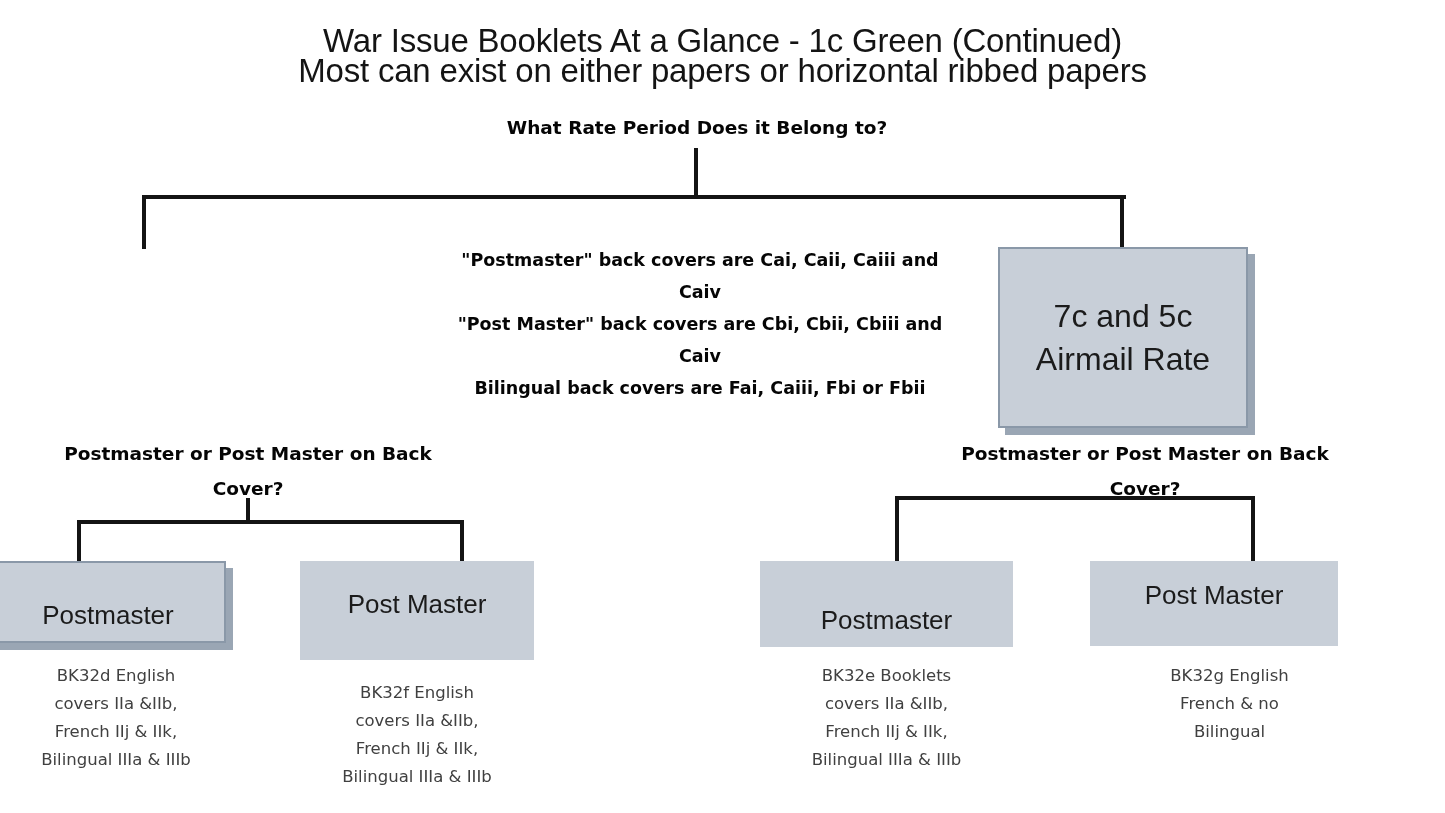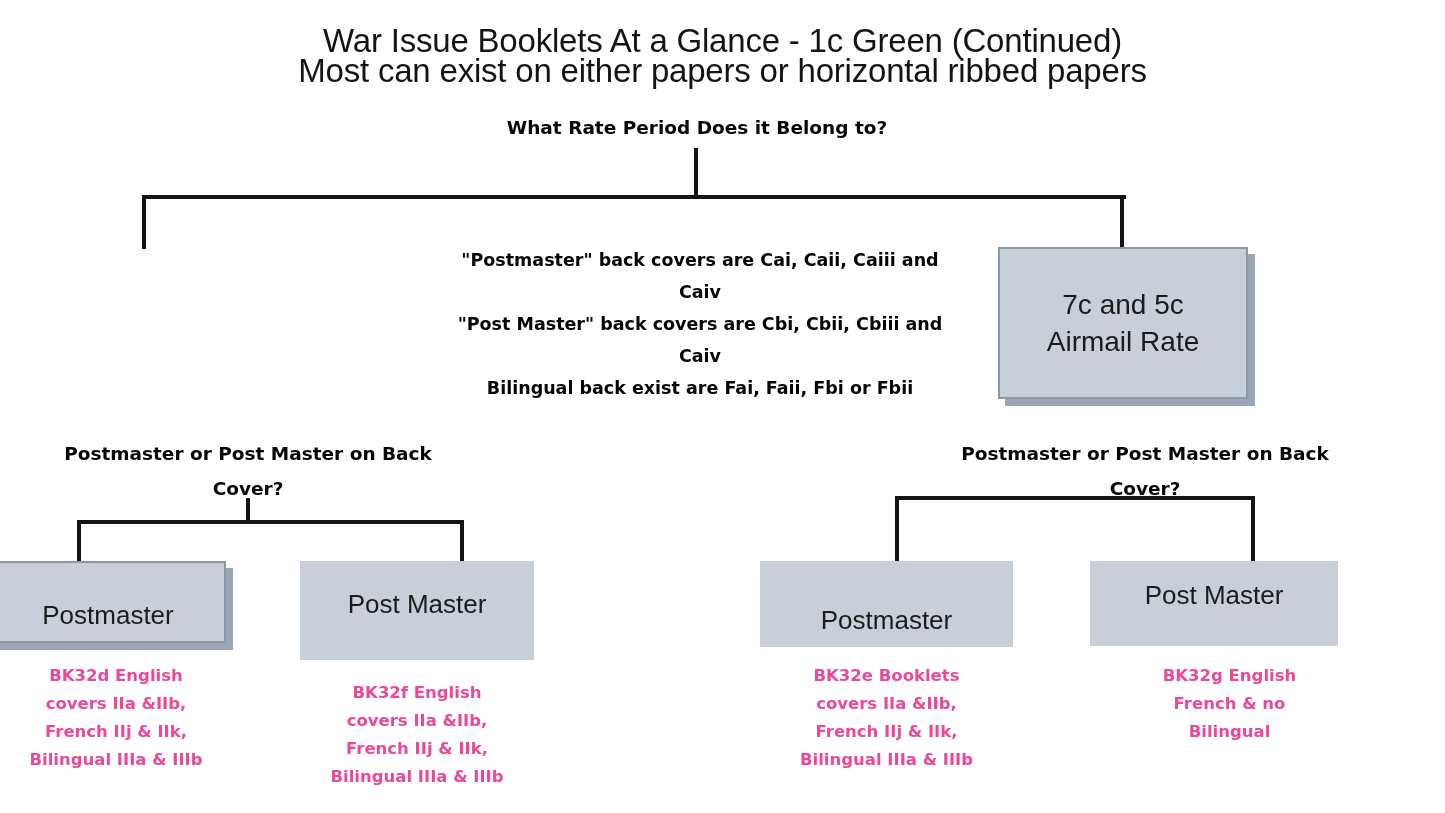--- a/index.html
+++ b/index.html
@@ -43,24 +43,24 @@
     font-family: "DejaVu Sans", sans-serif;
     font-weight: bold;
     font-size: 18.5px;
     line-height: 35px;
     color: #050505;
   }
   .caption {
     position: absolute;
     text-align: center;
     font-family: "DejaVu Sans", sans-serif;
-    font-weight: bold;
+    font-weight: normal;
     font-size: 16.5px;
     line-height: 28px;
-    color: #ec4899;
+    color: #404040;
   }
   .midnote {
     position: absolute;
     text-align: center;
     font-family: "DejaVu Sans", sans-serif;
     font-weight: bold;
     font-size: 17.5px;
     line-height: 32px;
     color: #050505;
   }
@@ -103,33 +103,33 @@
   <div class="title" id="title-line-2">Most can exist on either papers or horizontal ribbed papers</div>
 
   <div class="question" style="left:447px; top:110px; width:500px;">What Rate Period Does it Belong to?</div>
 
   <div class="ln" style="left:694px; top:148px; width:4px; height:51px;"></div>
   <div class="ln" style="left:142px; top:195px; width:984px; height:4px;"></div>
   <div class="ln" style="left:142px; top:195px; width:4px; height:54px;"></div>
   <div class="ln" style="left:1120px; top:195px; width:4px; height:54px;"></div>
 
 
-  <div class="node framed" style="left:998px; top:247px; width:250px; height:152px; font-size:28px;">
+  <div class="node framed" style="left:998px; top:247px; width:250px; height:181px; font-size:32px;">
     <div>
       <div>7c and 5c</div>
       <div>Airmail Rate</div>
     </div>
   </div>
 
   <div class="midnote" style="left:415px; top:244px; width:570px;">
     <div>"Postmaster" back covers are Cai, Caii, Caiii and</div>
     <div>Caiv</div>
     <div>"Post Master" back covers are Cbi, Cbii, Cbiii and</div>
     <div>Caiv</div>
-    <div>Bilingual back exist are Fai, Faii, Fbi or Fbii</div>
+    <div>Bilingual back covers are Fai, Caiii, Fbi or Fbii</div>
   </div>
 
   <div class="question" style="left:-2px; top:436px; width:500px;">
     <div>Postmaster or Post Master on Back</div>
     <div>Cover?</div>
   </div>
 
   <div class="question" style="left:895px; top:436px; width:500px;">
     <div>Postmaster or Post Master on Back</div>
     <div>Cover?</div>

